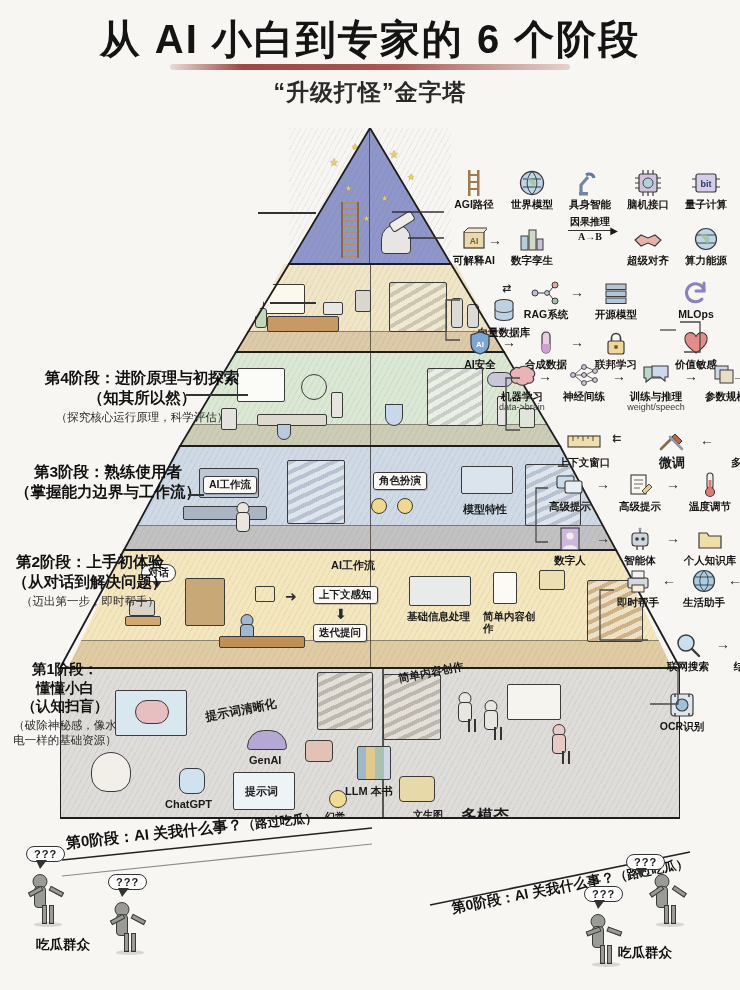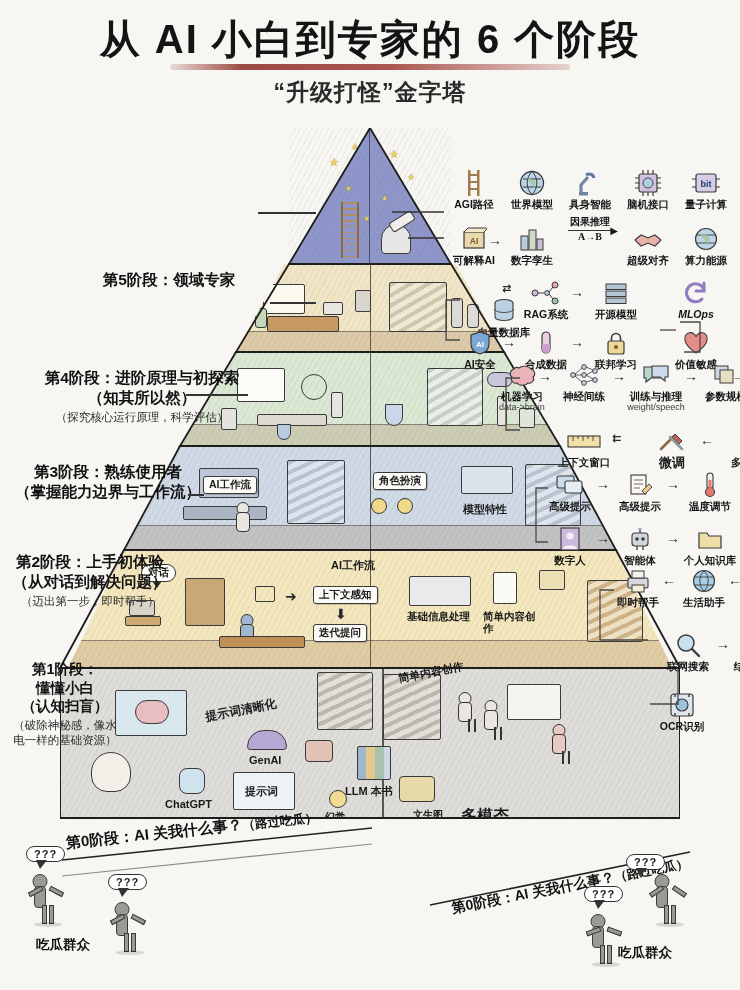--- a/index.html
+++ b/index.html
@@ -305,21 +305,20 @@
   <svg width="740" height="990" style="position:absolute;left:0;top:0;pointer-events:none;">
     <polygon points="60,668 680,668 720,938 20,938" fill="none" stroke="#222" stroke-width="1.6" opacity="0"></polygon>
     <line x1="62" y1="860" x2="372" y2="828" stroke="#222" stroke-width="1.6"></line>
     <line x1="62" y1="876" x2="372" y2="844" stroke="#222" stroke-width="1.2" opacity=".5"></line>
     <line x1="430" y1="905" x2="690" y2="852" stroke="#222" stroke-width="1.6"></line>
   </svg>
 
   <div class="lead" style="left:258px;top:212px;width:58px;"></div>
 
   <div class="stage-cap" style="left:62px;top:270px;width:214px;">
-    <div class="l1">第5阶段：领域专家</div>
   </div>
   <div class="lead" style="left:270px;top:302px;width:46px;"></div>
 
   <div class="stage-cap" style="left:16px;top:368px;width:252px;">
     <div class="l1">第4阶段：进阶原理与初探索</div>
     <div class="l2">（知其所以然）</div>
     <div class="l3">（探究核心运行原理，科学评估）</div>
   </div>
   <div class="lead" style="left:186px;top:394px;width:62px;"></div>
 
@@ -475,21 +474,21 @@
     <div class="ico-item" style="left:136px;top:0;">
       <div class="ico-glyph">
         <svg width="26" height="26">
             <rect x="3" y="4" width="20" height="5.5" fill="#b4c6d6" stroke="#3a3a3a" stroke-width="1"></rect>
             <rect x="3" y="11" width="20" height="5.5" fill="#b4c6d6" stroke="#3a3a3a" stroke-width="1"></rect>
             <rect x="3" y="18" width="20" height="5.5" fill="#b4c6d6" stroke="#3a3a3a" stroke-width="1"></rect>
           </svg>
       </div>
       <div class="ico-label">开源模型</div>
     </div>
-    <div class="ico-item" style="left:216px;top:0;font-style:italic;">
+    <div class="ico-item" style="left:216px;top:0;">
       <div class="ico-glyph">
         <svg width="26" height="26">
             <path d="M21 10a9 9 0 10-2 9" fill="none" stroke="#8e7fc0" stroke-width="3" stroke-linecap="round"></path>
             <path d="M21 3v8h-8" fill="none" stroke="#8e7fc0" stroke-width="3" stroke-linecap="round"></path>
           </svg>
       </div>
       <div class="ico-label">MLOps</div>
     </div>
 
     <div class="ico-item" style="left:0;top:50px;">

